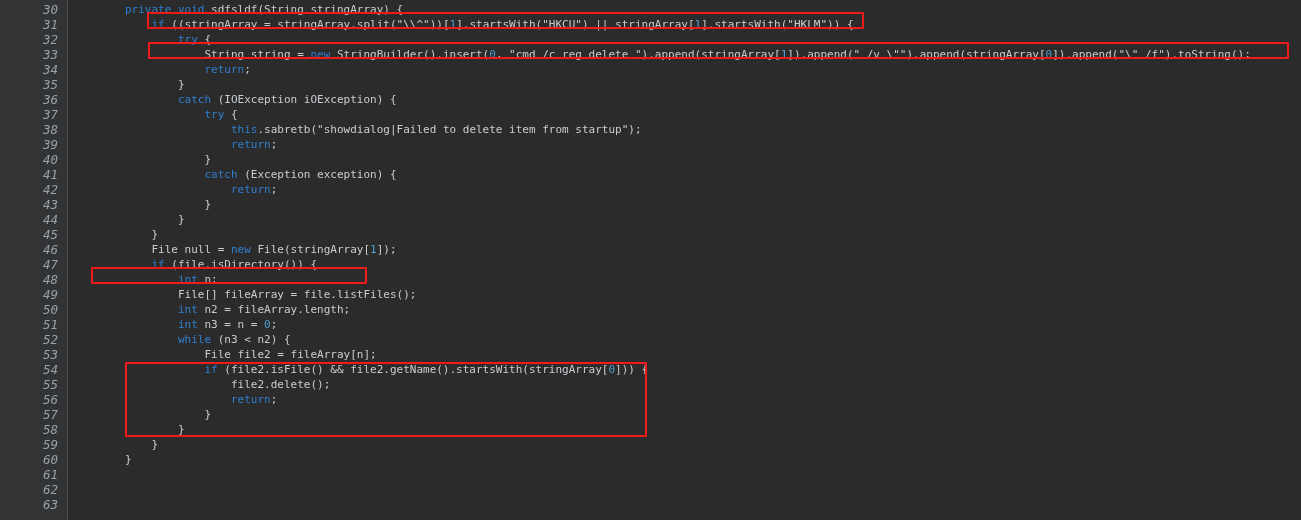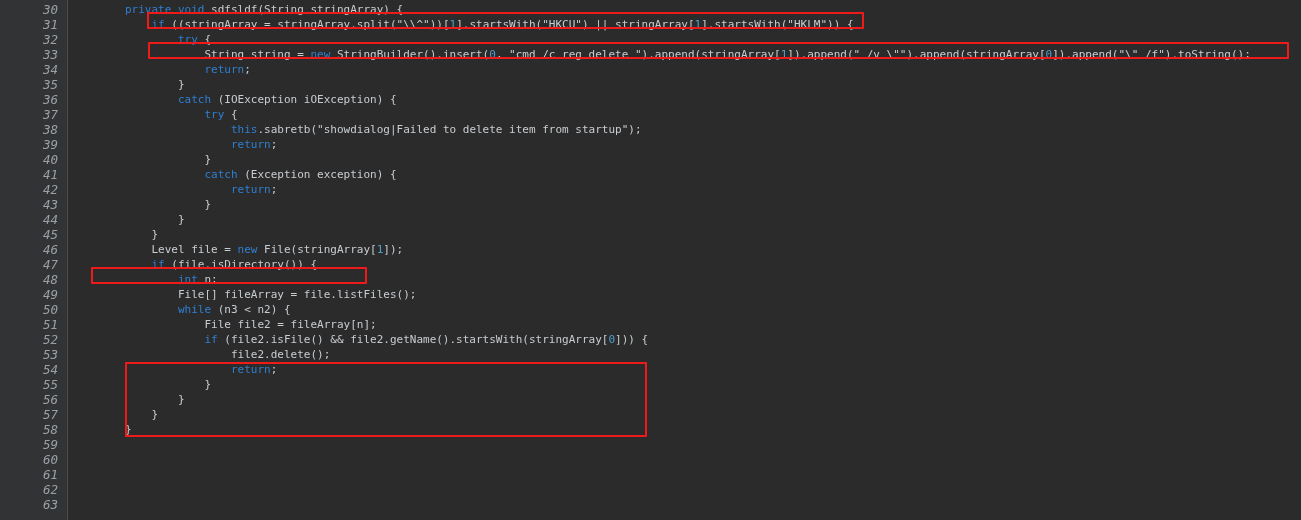--- a/index.html
+++ b/index.html
@@ -118,24 +118,26 @@
       <div class="cline"><span class="txt">                </span><span class="kw">catch</span><span class="txt"> (IOException iOException) {</span></div>
       <div class="cline"><span class="txt">                    </span><span class="kw">try</span><span class="txt"> {</span></div>
       <div class="cline"><span class="txt">                        </span><span class="kw">this</span><span class="txt">.sabretb("showdialog|Failed to delete item from startup");</span></div>
       <div class="cline"><span class="txt">                        </span><span class="kw">return</span><span class="txt">;</span></div>
       <div class="cline"><span class="txt">                    }</span></div>
       <div class="cline"><span class="txt">                    </span><span class="kw">catch</span><span class="txt"> (Exception exception) {</span></div>
       <div class="cline"><span class="txt">                        </span><span class="kw">return</span><span class="txt">;</span></div>
       <div class="cline"><span class="txt">                    }</span></div>
       <div class="cline"><span class="txt">                }</span></div>
       <div class="cline"><span class="txt">            }</span></div>
-      <div class="cline"><span class="txt">            Level file = </span><span class="kw">new</span><span class="txt"> File(stringArray[</span><span class="num">1</span><span class="txt">]);</span></div>
+      <div class="cline"><span class="txt">            File null = </span><span class="kw">new</span><span class="txt"> File(stringArray[</span><span class="num">1</span><span class="txt">]);</span></div>
       <div class="cline"><span class="txt">            </span><span class="kw">if</span><span class="txt"> (file.isDirectory()) {</span></div>
       <div class="cline"><span class="txt">                </span><span class="kw">int</span><span class="txt"> n;</span></div>
       <div class="cline"><span class="txt">                File[] fileArray = file.listFiles();</span></div>
+      <div class="cline"><span class="txt">                </span><span class="kw">int</span><span class="txt"> n2 = fileArray.length;</span></div>
+      <div class="cline"><span class="txt">                </span><span class="kw">int</span><span class="txt"> n3 = n = </span><span class="num">0</span><span class="txt">;</span></div>
       <div class="cline"><span class="txt">                </span><span class="kw">while</span><span class="txt"> (n3 &lt; n2) {</span></div>
       <div class="cline"><span class="txt">                    File file2 = fileArray[n];</span></div>
       <div class="cline"><span class="txt">                    </span><span class="kw">if</span><span class="txt"> (file2.isFile() &amp;&amp; file2.getName().startsWith(stringArray[</span><span class="num">0</span><span class="txt">])) {</span></div>
       <div class="cline"><span class="txt">                        file2.delete();</span></div>
       <div class="cline"><span class="txt">                        </span><span class="kw">return</span><span class="txt">;</span></div>
       <div class="cline"><span class="txt">                    }</span></div>
       <div class="cline"><span class="txt">                }</span></div>
       <div class="cline"><span class="txt">            }</span></div>
       <div class="cline"><span class="txt">        }</span></div>
     </div>

